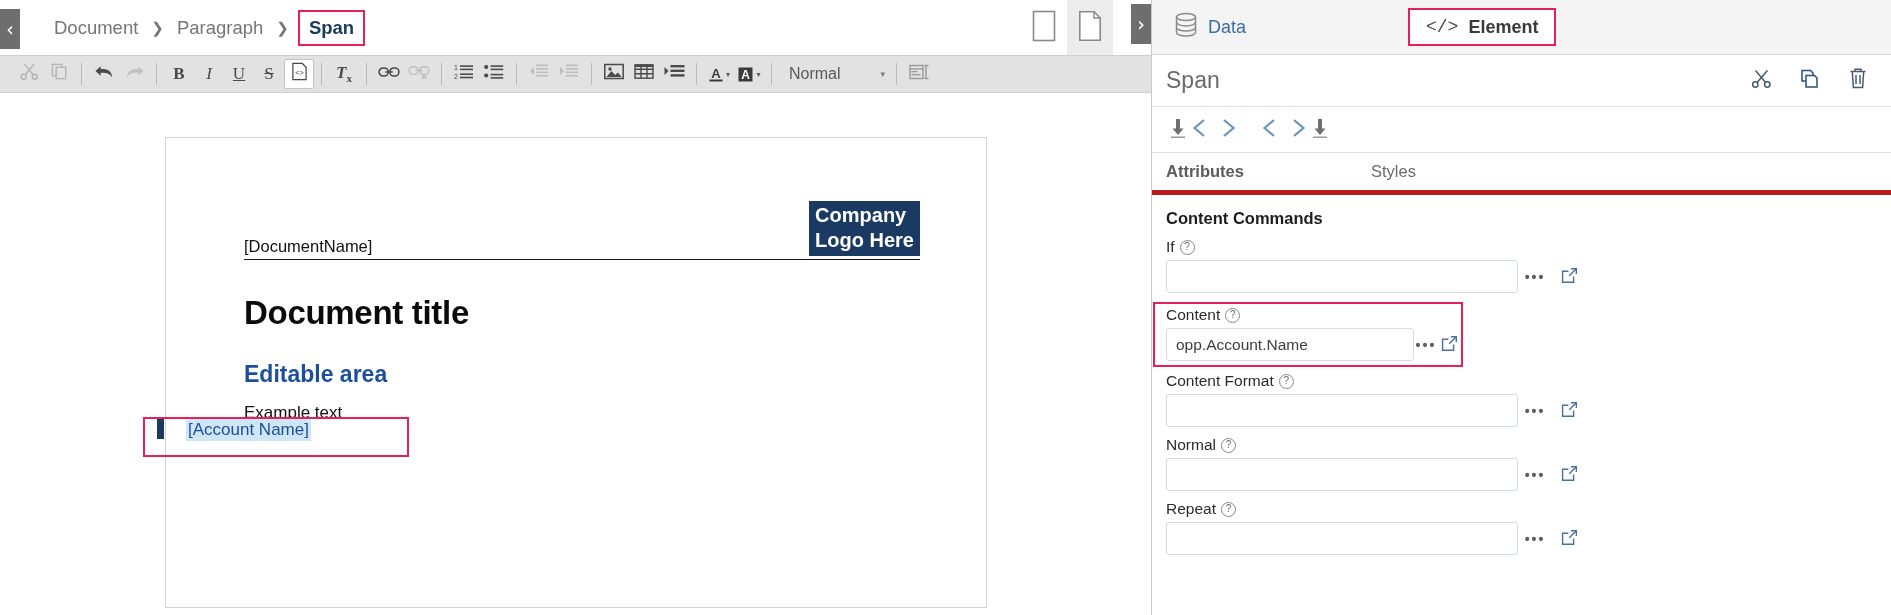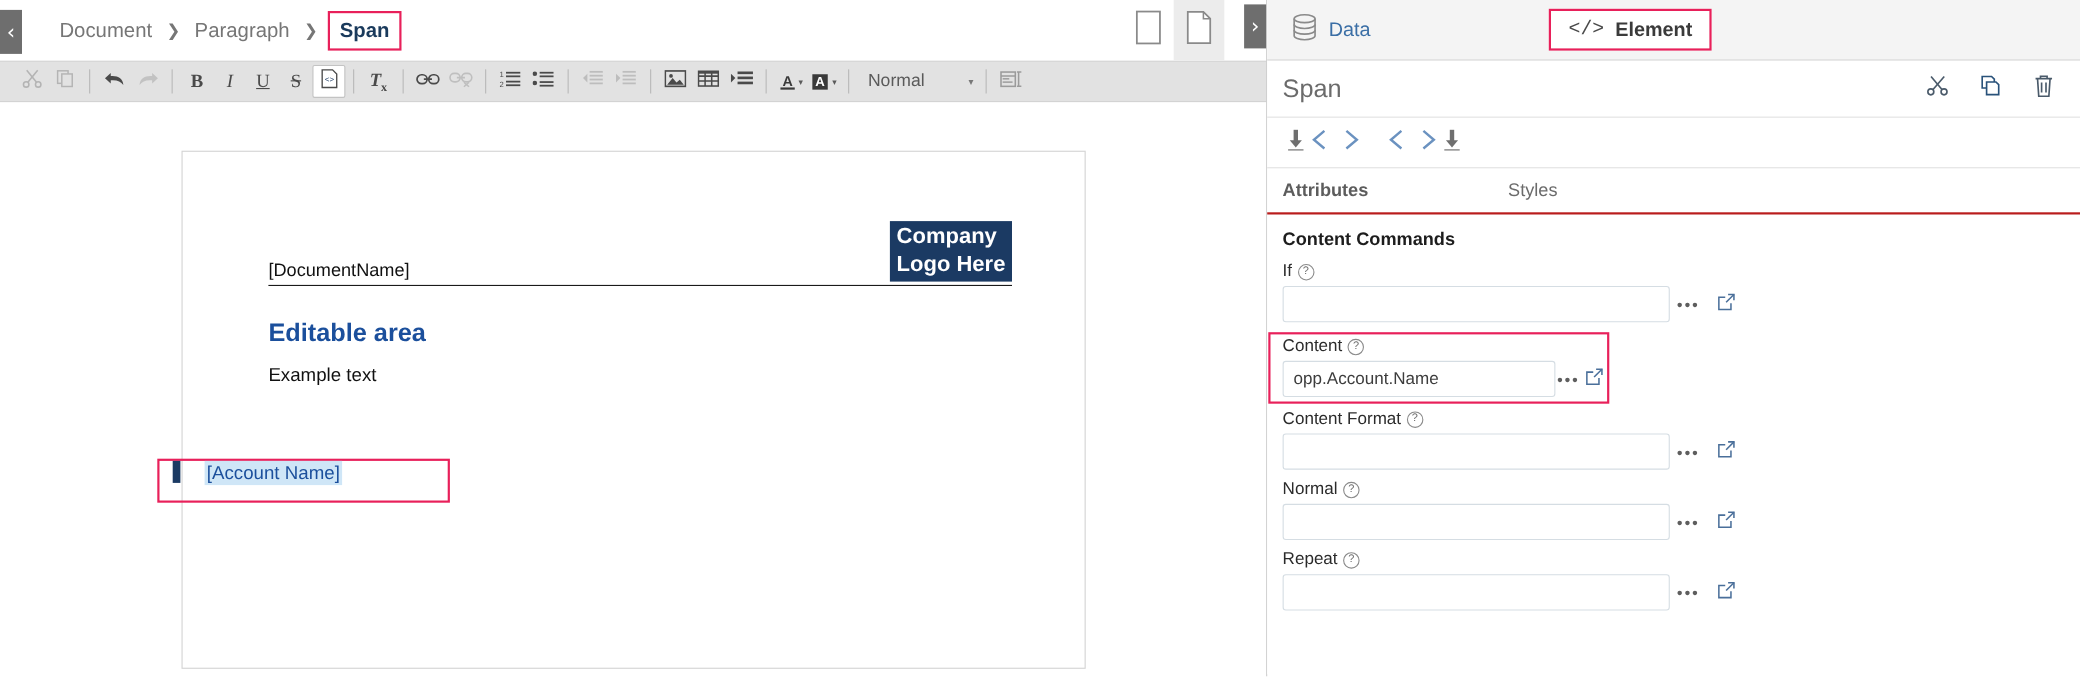--- a/index.html
+++ b/index.html
@@ -178,21 +178,21 @@
 
   .elem-nav {
     height: 46px; flex: 0 0 46px;
     display: flex; align-items: center; gap: 4px;
     padding-left: 14px; border-bottom: 1px solid #e1e1e1;
   }
   .nav-btn { display: flex; align-items: center; cursor: pointer; padding: 2px 1px; }
 
   .attr-tabs {
     height: 42px; flex: 0 0 42px; display: flex; align-items: center;
-    border-bottom: 2px solid #b91c1c;
+    border-bottom: 5px solid #b91c1c;
   }
   .attr-tab {
     font-size: 16.5px; cursor: pointer; padding: 0 14px; color: #6b6b6b;
   }
   .attr-tab.selected { font-weight: bold; color: #5c5c5c; width: 205px; padding-left: 14px; }
 
   .props-body { flex: 1; overflow: hidden; padding: 14px 0 0 0; position: relative; }
   .section-title {
     font-size: 16.5px; font-weight: bold; color: #1d1d1d; padding-left: 14px; margin-bottom: 10px;
   }
@@ -486,20 +486,21 @@
     <div class="canvas">
       <div class="page">
         <div class="doc-inner">
           <div class="doc-header-row">
             <div class="doc-name">[DocumentName]</div>
             <div class="logo-box">
               <div>Company</div>
               <div>Logo Here</div>
             </div>
           </div>
+          <div class="doc-title">Document title</div>
           <div class="doc-subtitle">Editable area</div>
           <div class="doc-para">Example text</div>
         </div>
       </div>
       <div class="account-line">
         <div class="caret-block"></div>
         <span class="account-token">[Account Name]</span>
       </div>
     </div>
   </div>

